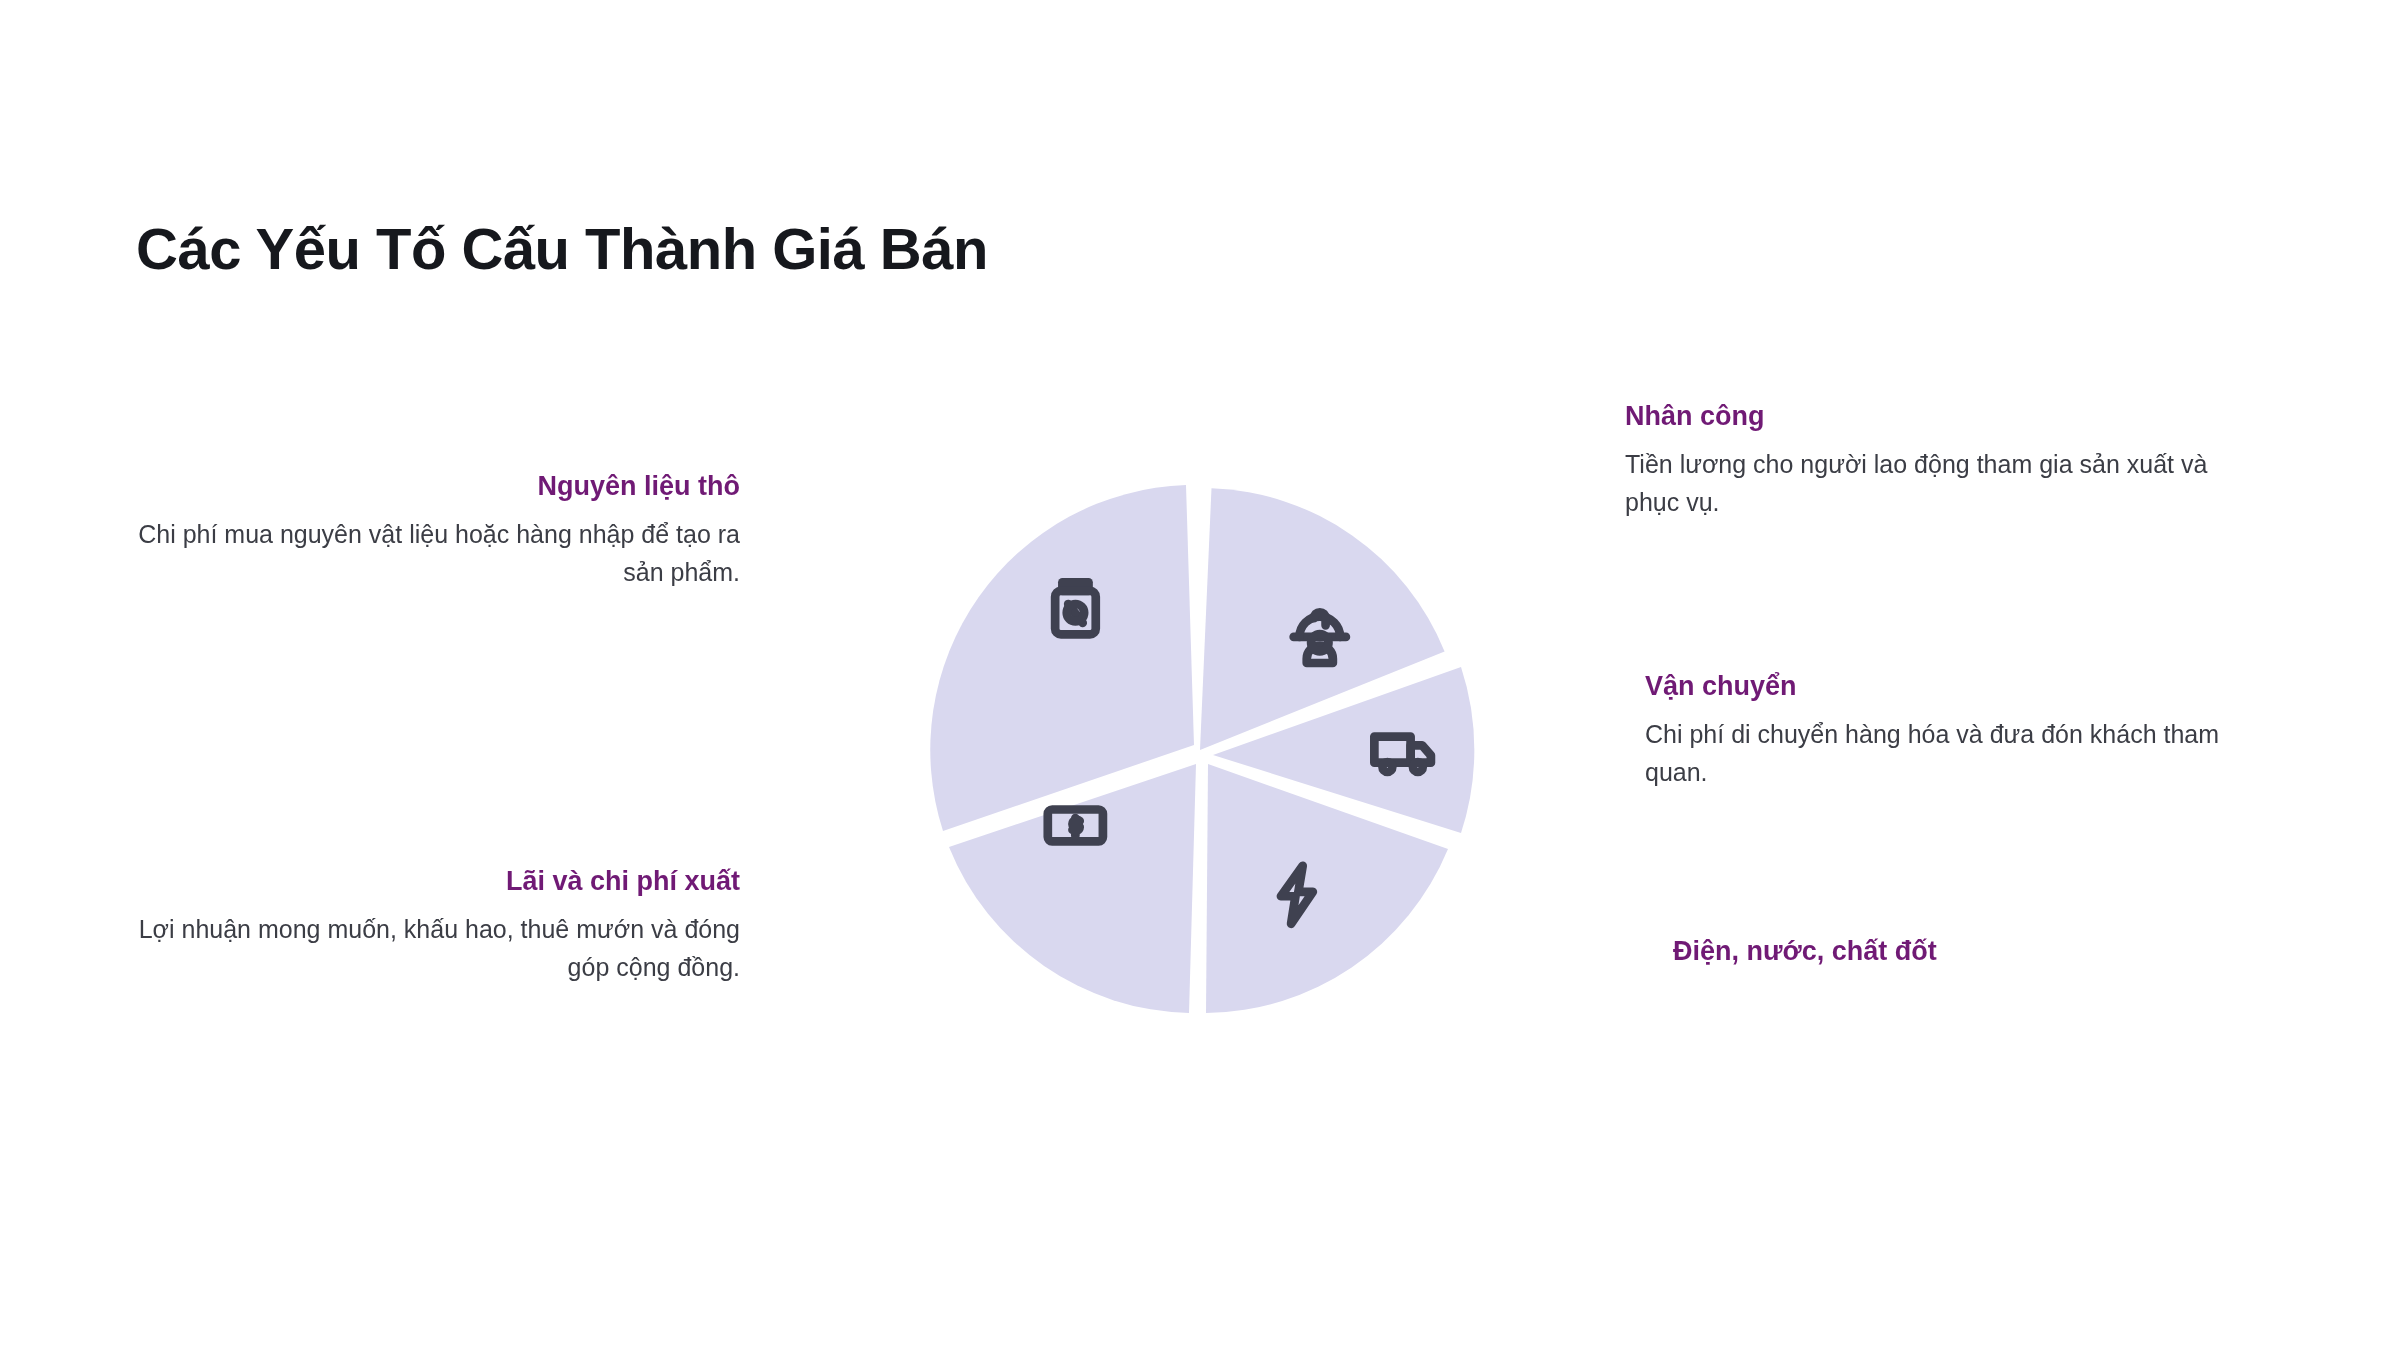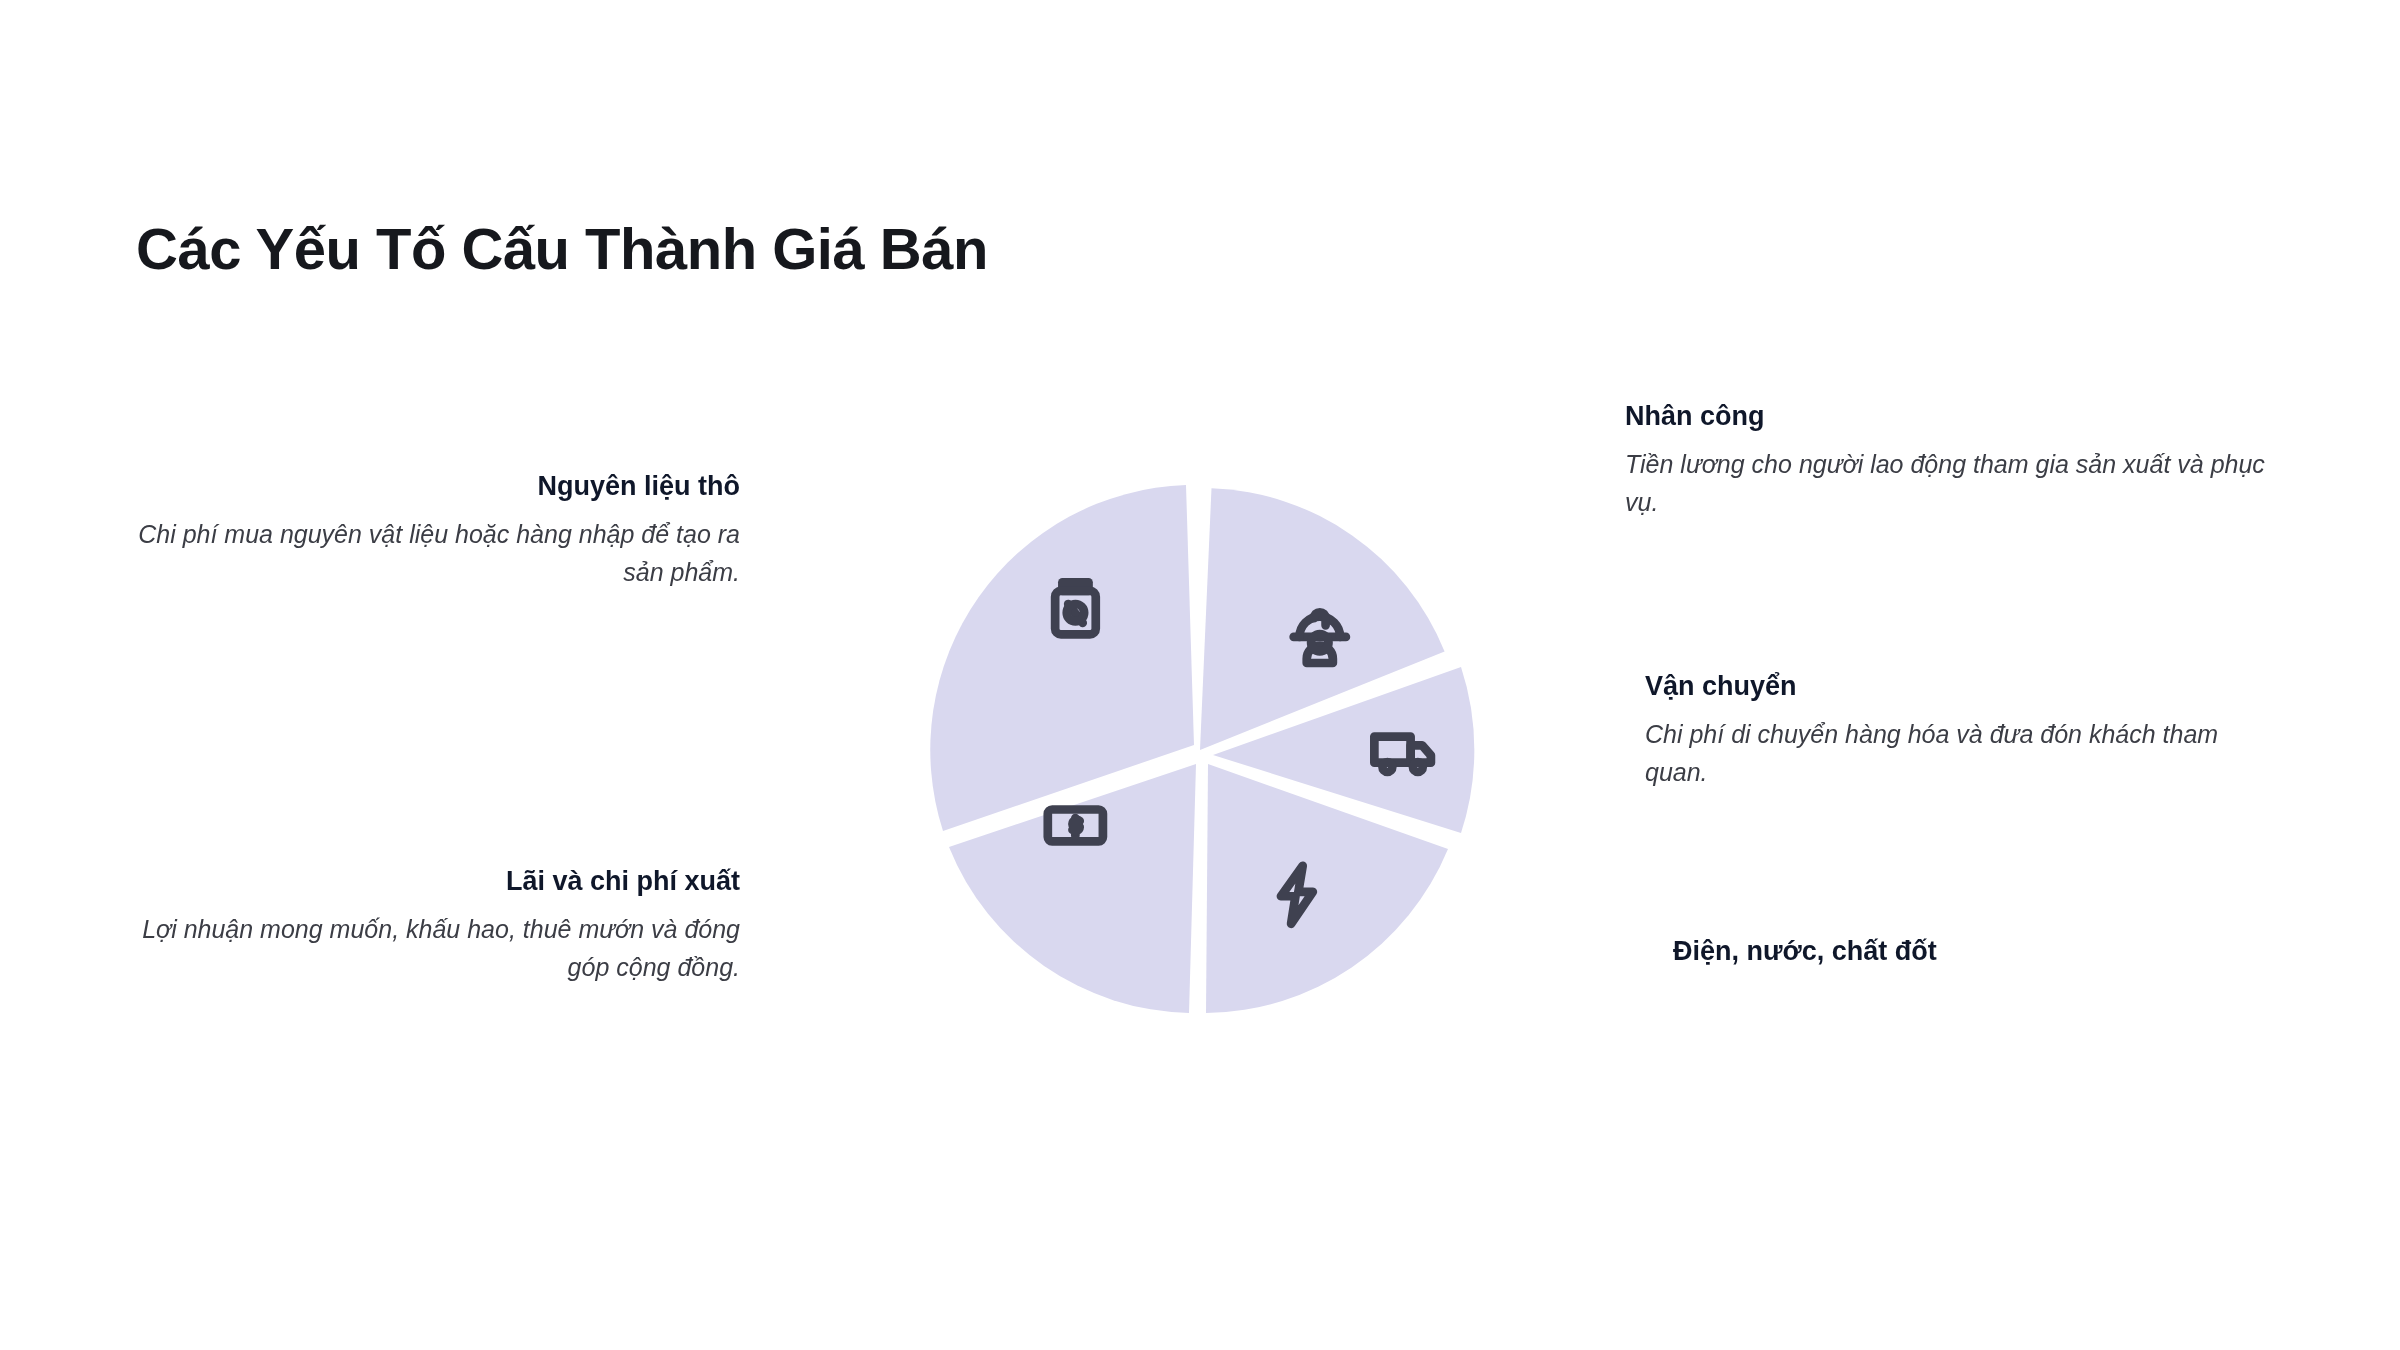--- a/index.html
+++ b/index.html
@@ -54,31 +54,30 @@
   }
 
   
   .item {
     position: absolute;
     width: 640px;
   }
   .item .item-title {
     font-size: 27px;
     font-weight: bold;
-    color: #0f172a;
+    color: #701a75;
     margin: 0 0 14px 0;
     line-height: 1.2;
   }
   .item .item-desc {
     font-size: 25px;
     font-weight: normal;
     color: #3b3d45;
     line-height: 1.5;
     margin: 0;
-    font-style: italic;
   }
   .item.left {
     text-align: right;
   }
   .item.right {
     text-align: left;
   }
 
   
   #item-raw      { left: 100px;  top: 470px;  }

